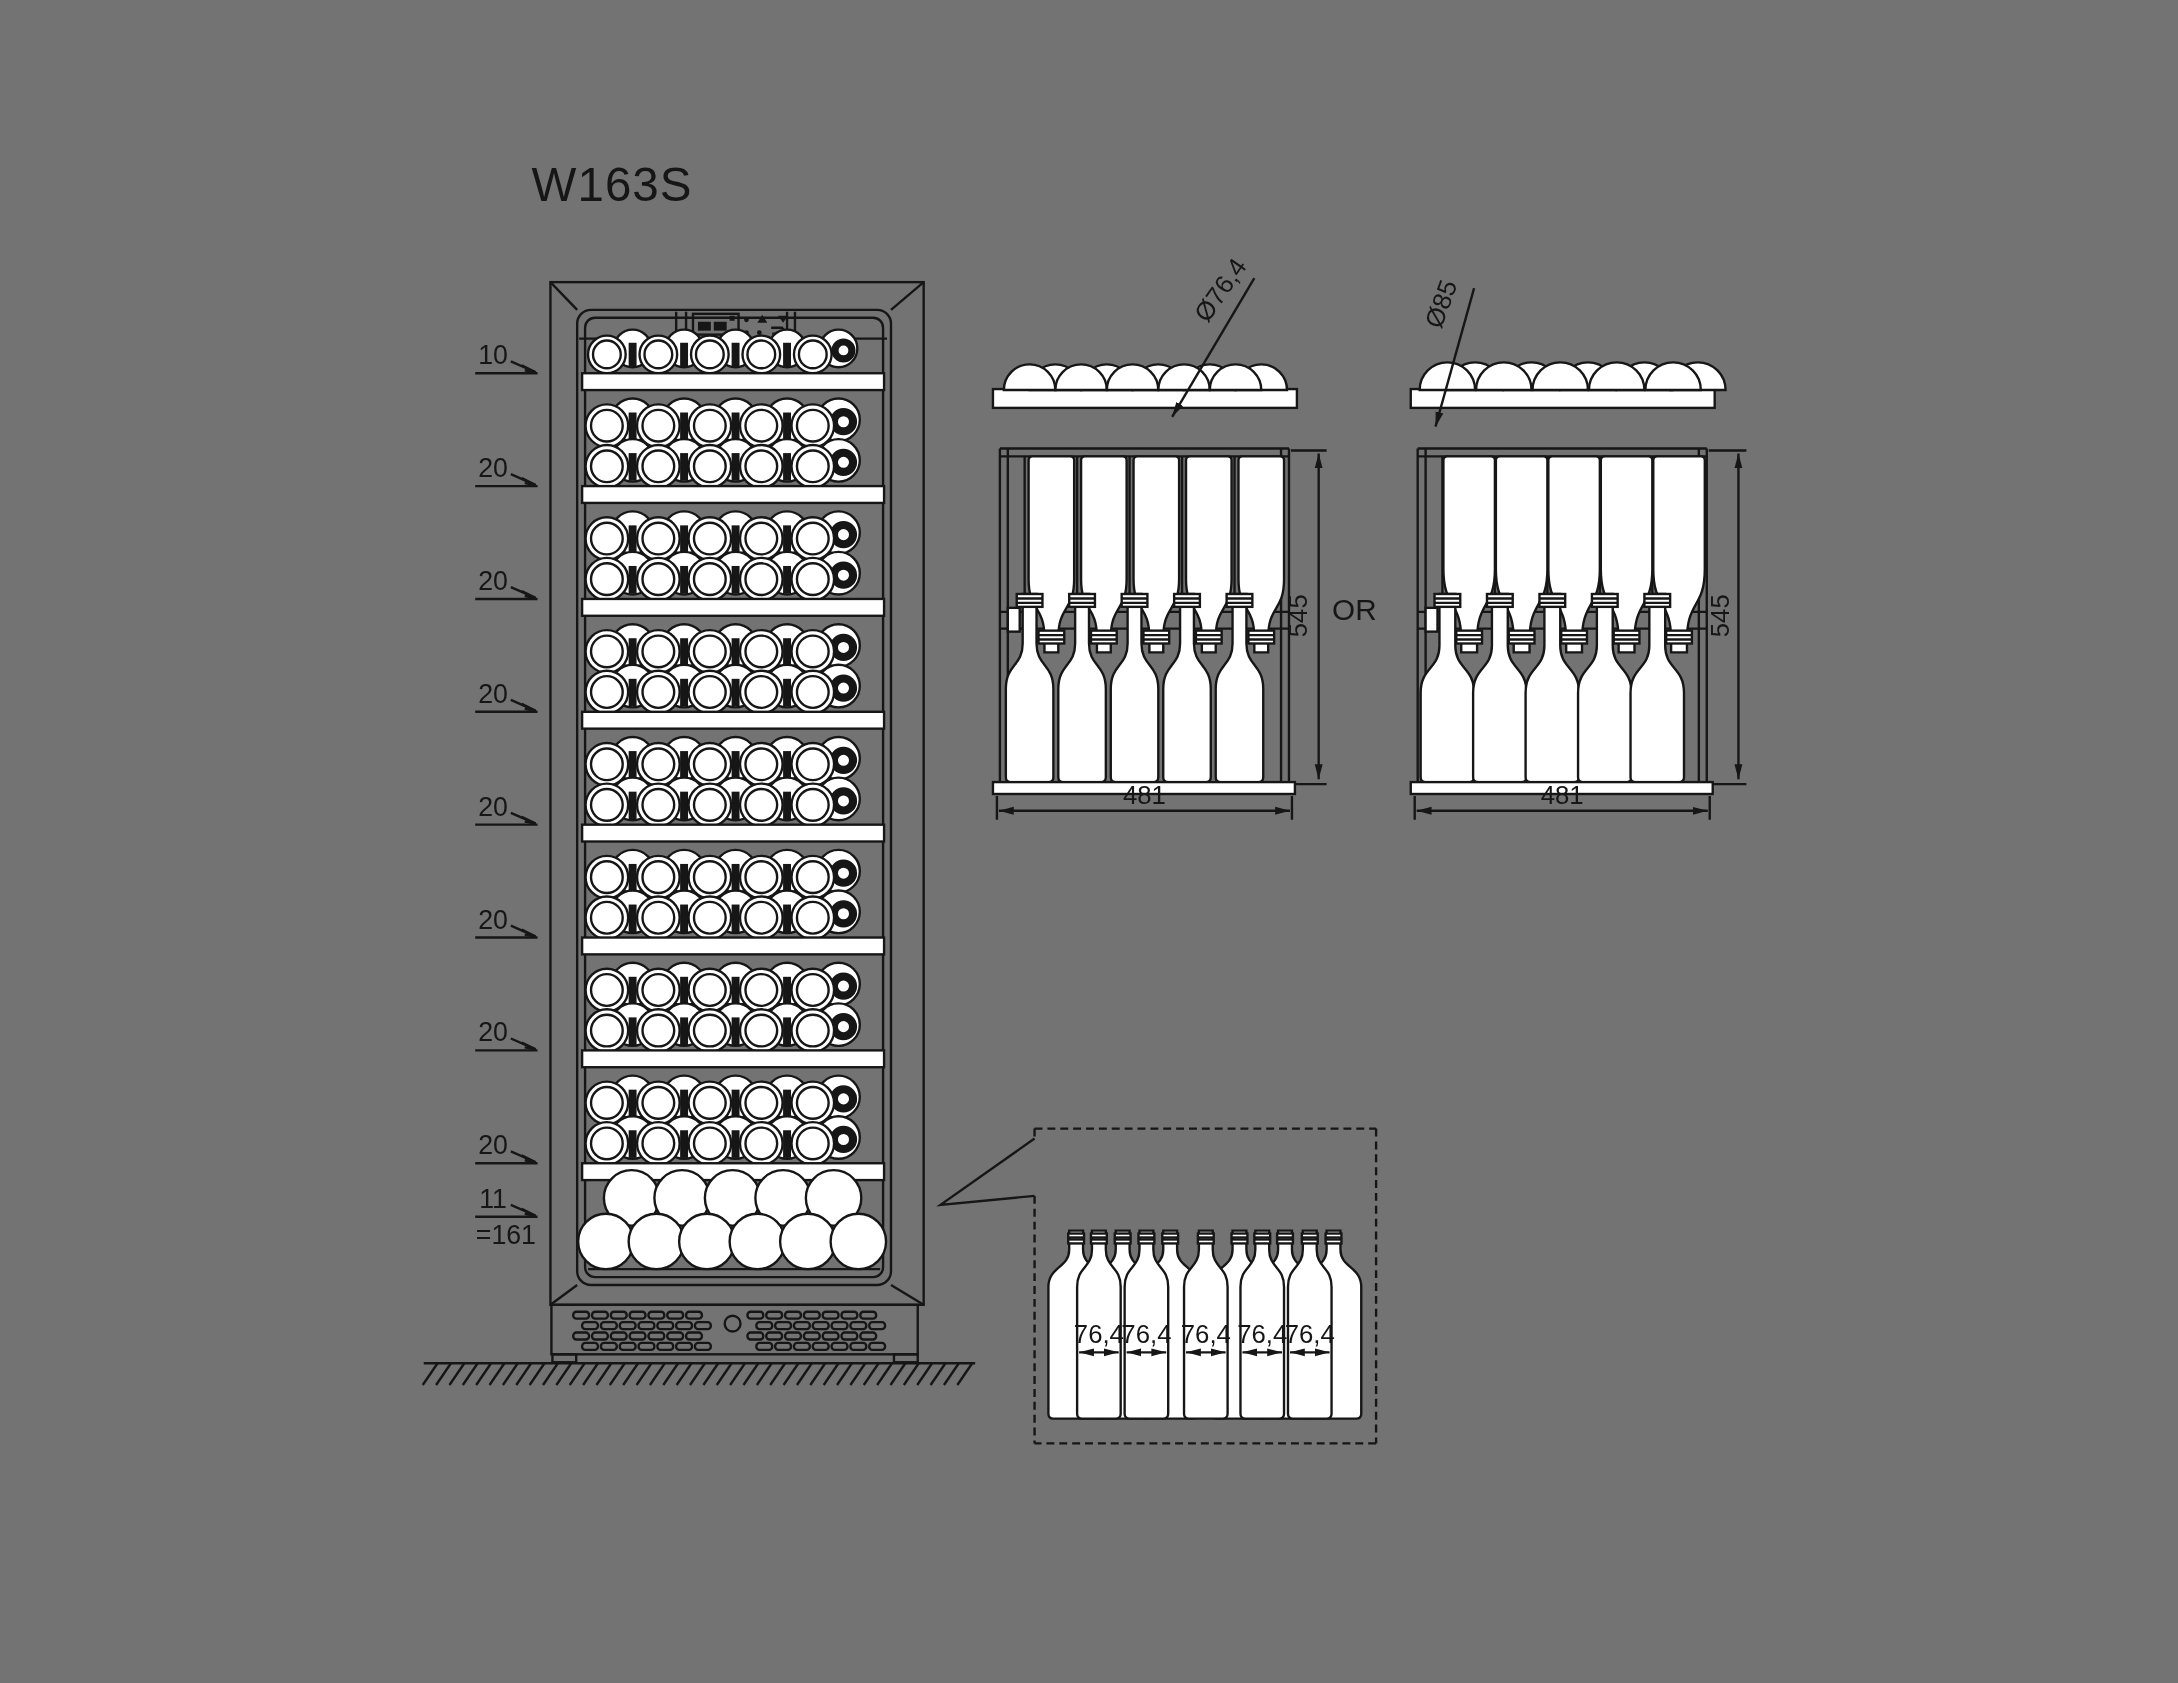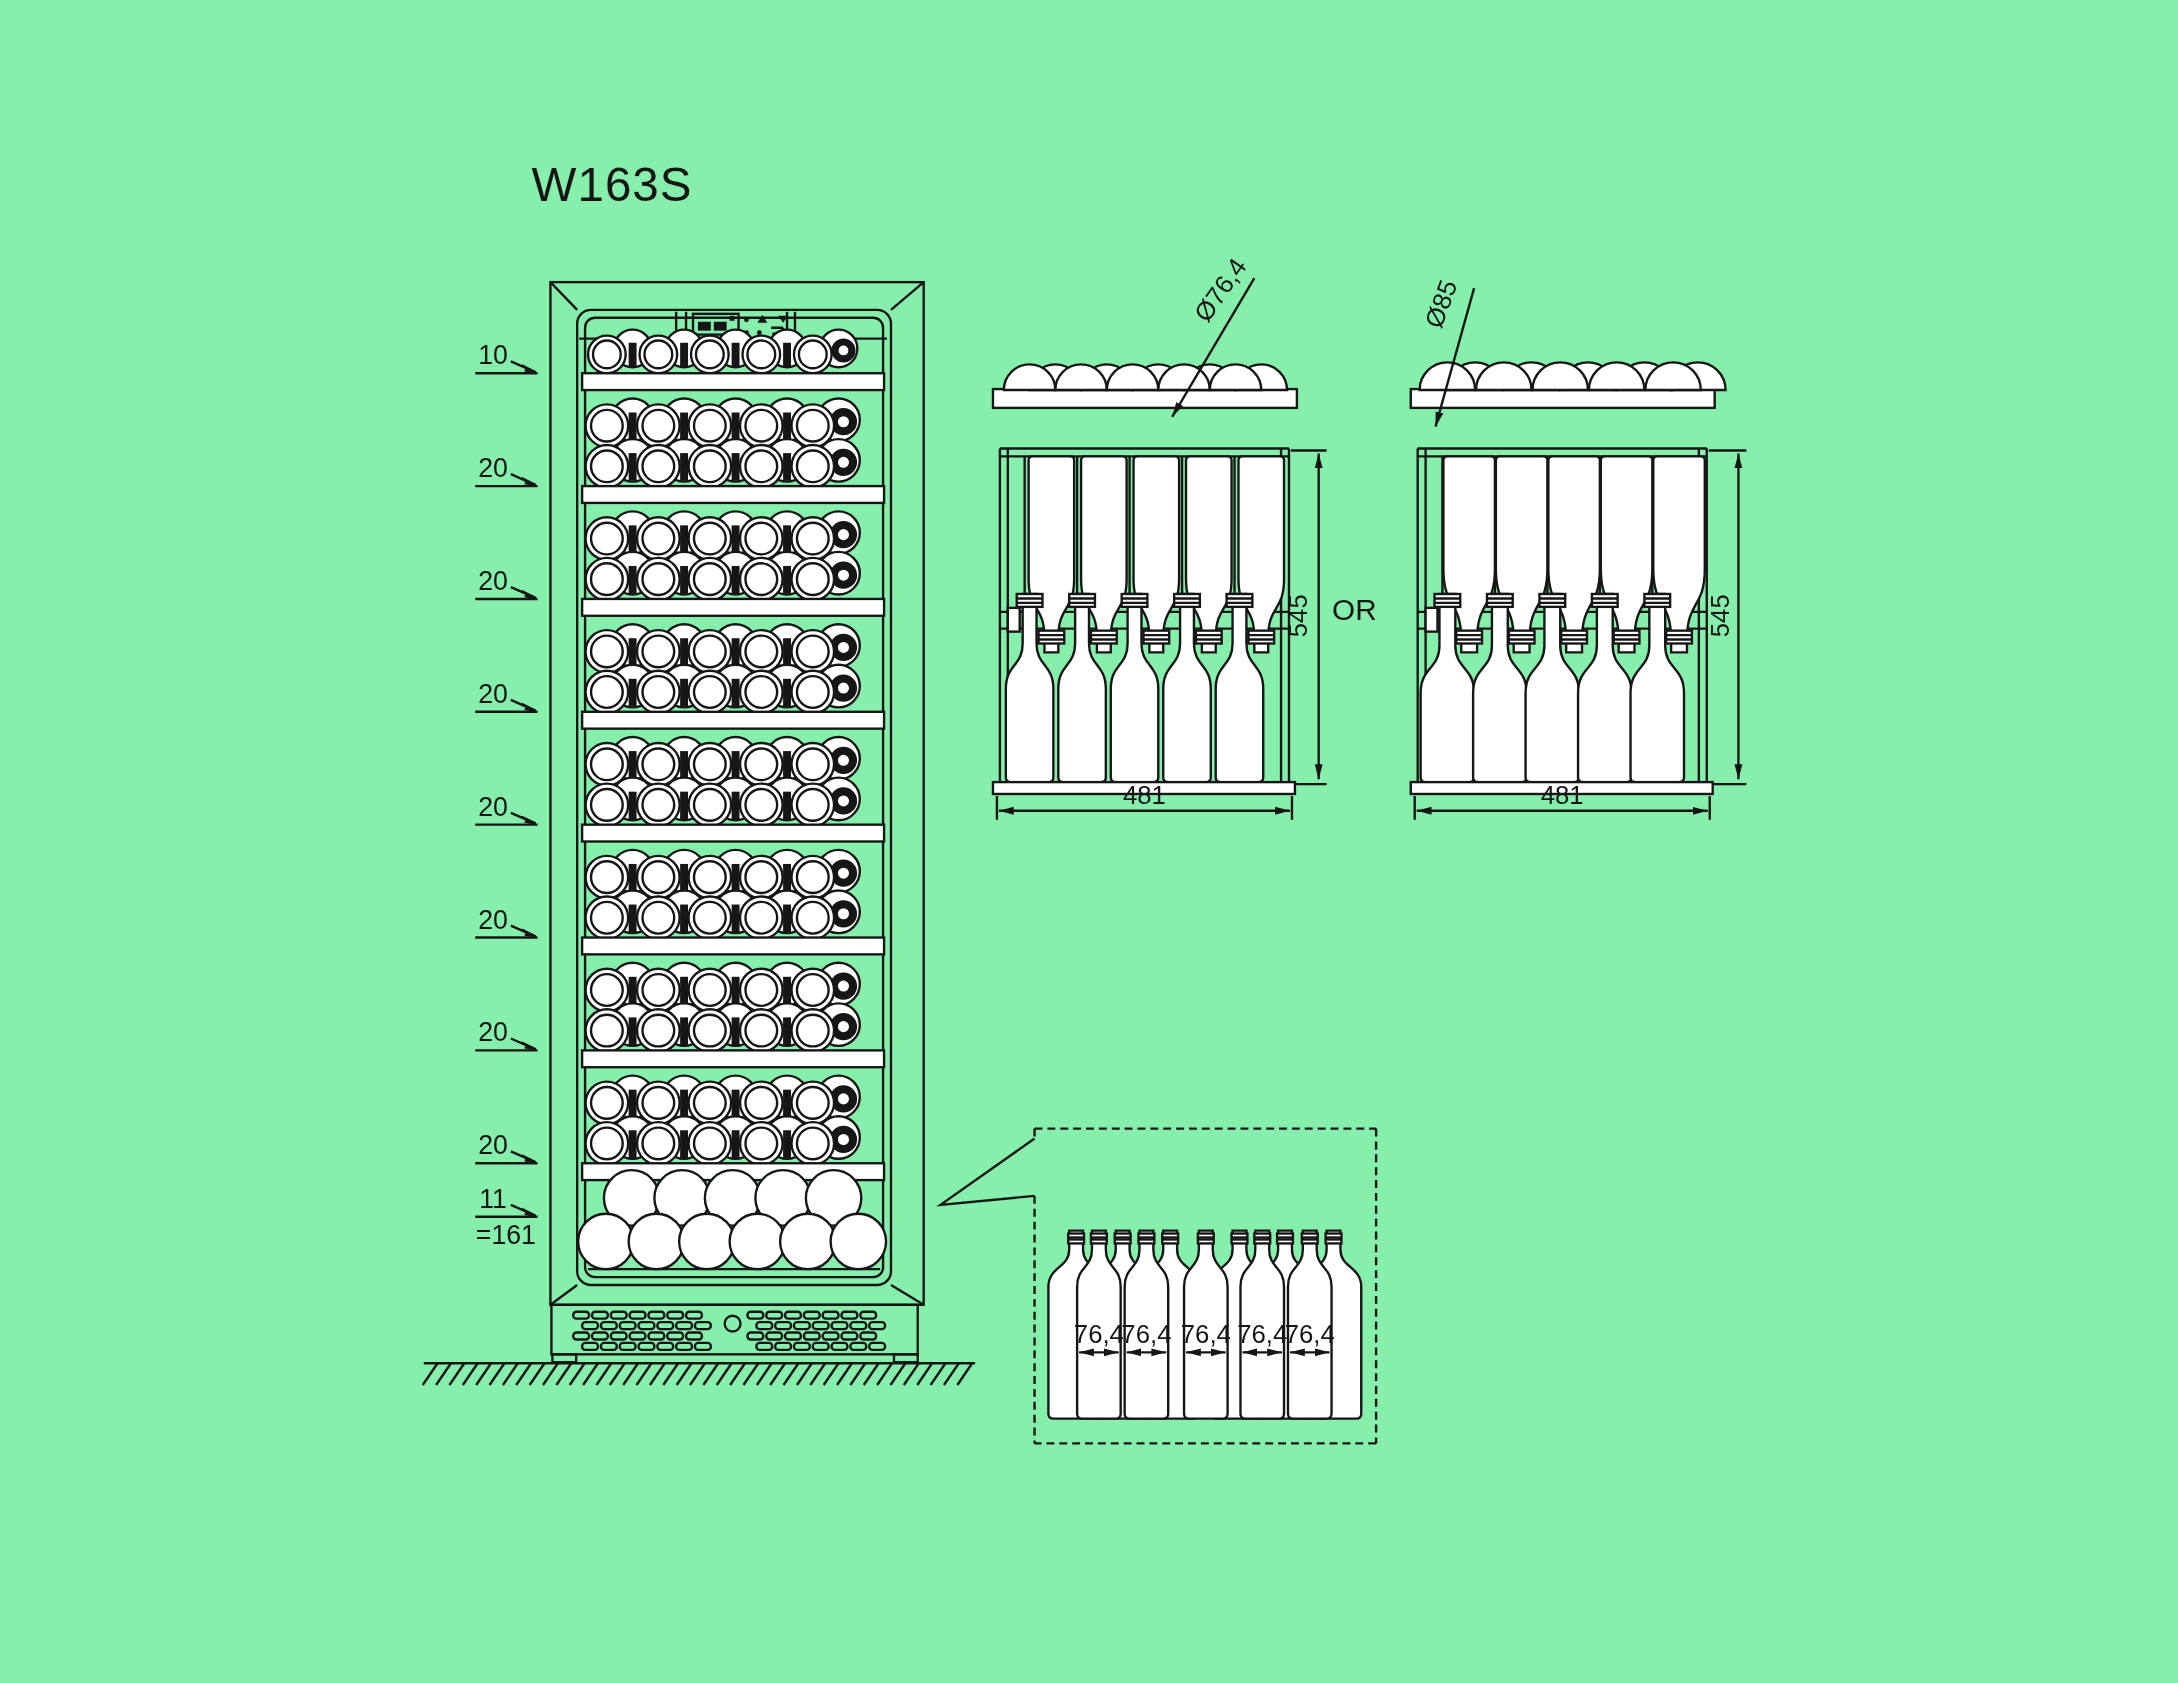--- a/index.html
+++ b/index.html
@@ -1,16 +1,16 @@
 <!DOCTYPE html>
 <html><head>
 <meta charset="utf-8">
 <style>
   html,body{margin:0;padding:0;background:#ffffff;}
-  .page{position:relative;width:2178px;height:1683px;background:#86efac;overflow:hidden;}
+  .page{position:relative;width:2178px;height:1683px;background:#737373;overflow:hidden;}
   svg{display:block;}
   .ln{stroke:#161616;fill:none;stroke-width:2.4;}
   .f{fill:#ffffff;}
   .dk{fill:#161616;stroke:none;}
   .cres{fill:none;stroke:#161616;}
   .t{fill:#161616;font-family:"Liberation Sans",sans-serif;}
   .title{font-size:48px;letter-spacing:1px;}
   .lbl{font-size:27px;}
   .dim{font-size:26px;}
   .or{font-size:30px;}

